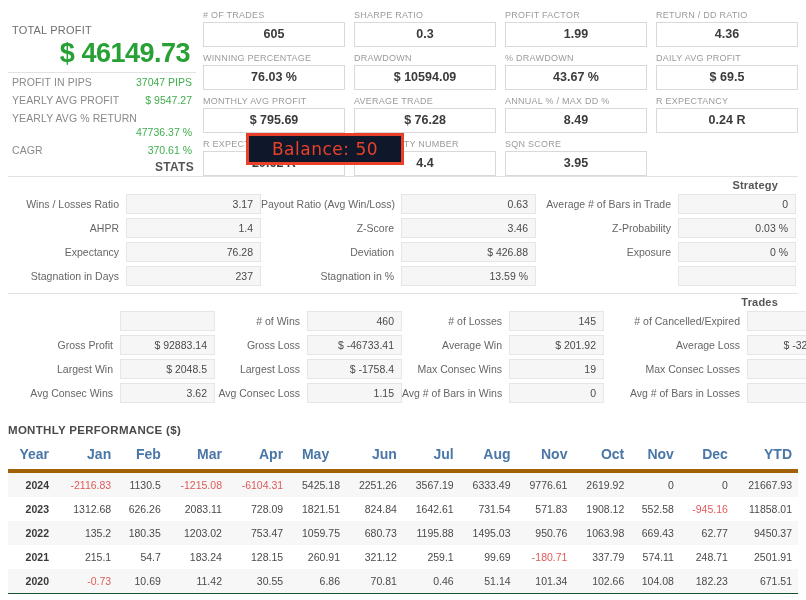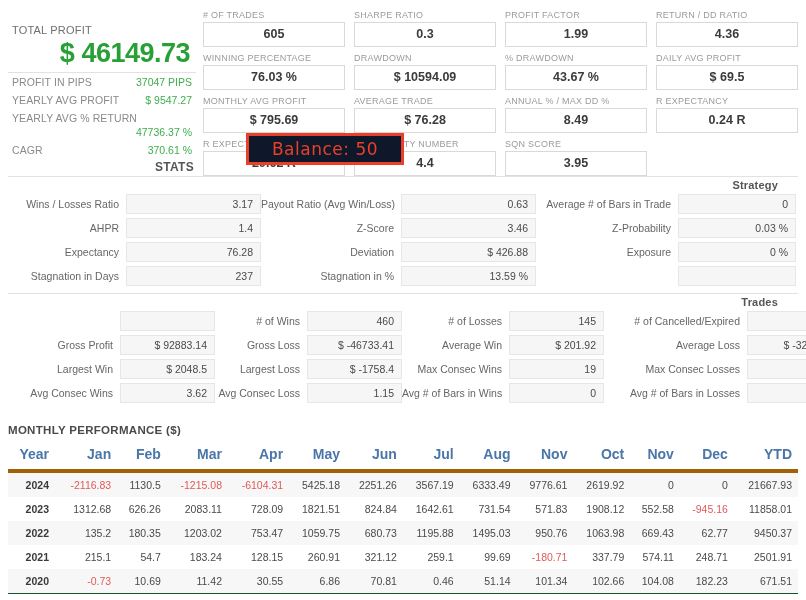--- a/index.html
+++ b/index.html
@@ -376,21 +376,21 @@
   <div class="monthly">
     <div class="monthly-title">MONTHLY PERFORMANCE ($)</div>
     <table class="mtable">
       <thead>
         <tr id="mhead">
             <th style="color: rgb(74, 118, 168);">Year</th>
             <th style="color: rgb(74, 118, 168);">Jan</th>
             <th style="color: rgb(74, 118, 168);">Feb</th>
             <th style="color: rgb(74, 118, 168);">Mar</th>
             <th style="color: rgb(74, 118, 168);">Apr</th>
-            <th style="color: rgb(74, 118, 168);">May</th>
+            <th style="color: rgb(74, 118, 168); text-align: center;">May</th>
             <th style="color: rgb(74, 118, 168);">Jun</th>
             <th style="color: rgb(74, 118, 168);">Jul</th>
             <th style="color: rgb(74, 118, 168);">Aug</th>
             <th style="color: rgb(74, 118, 168);">Nov</th>
             <th style="color: rgb(74, 118, 168);">Oct</th>
             <th style="color: rgb(74, 118, 168);">Nov</th>
             <th style="color: rgb(74, 118, 168);">Dec</th>
             <th style="color: rgb(74, 118, 168);">YTD</th>
           </tr>
       </thead>

